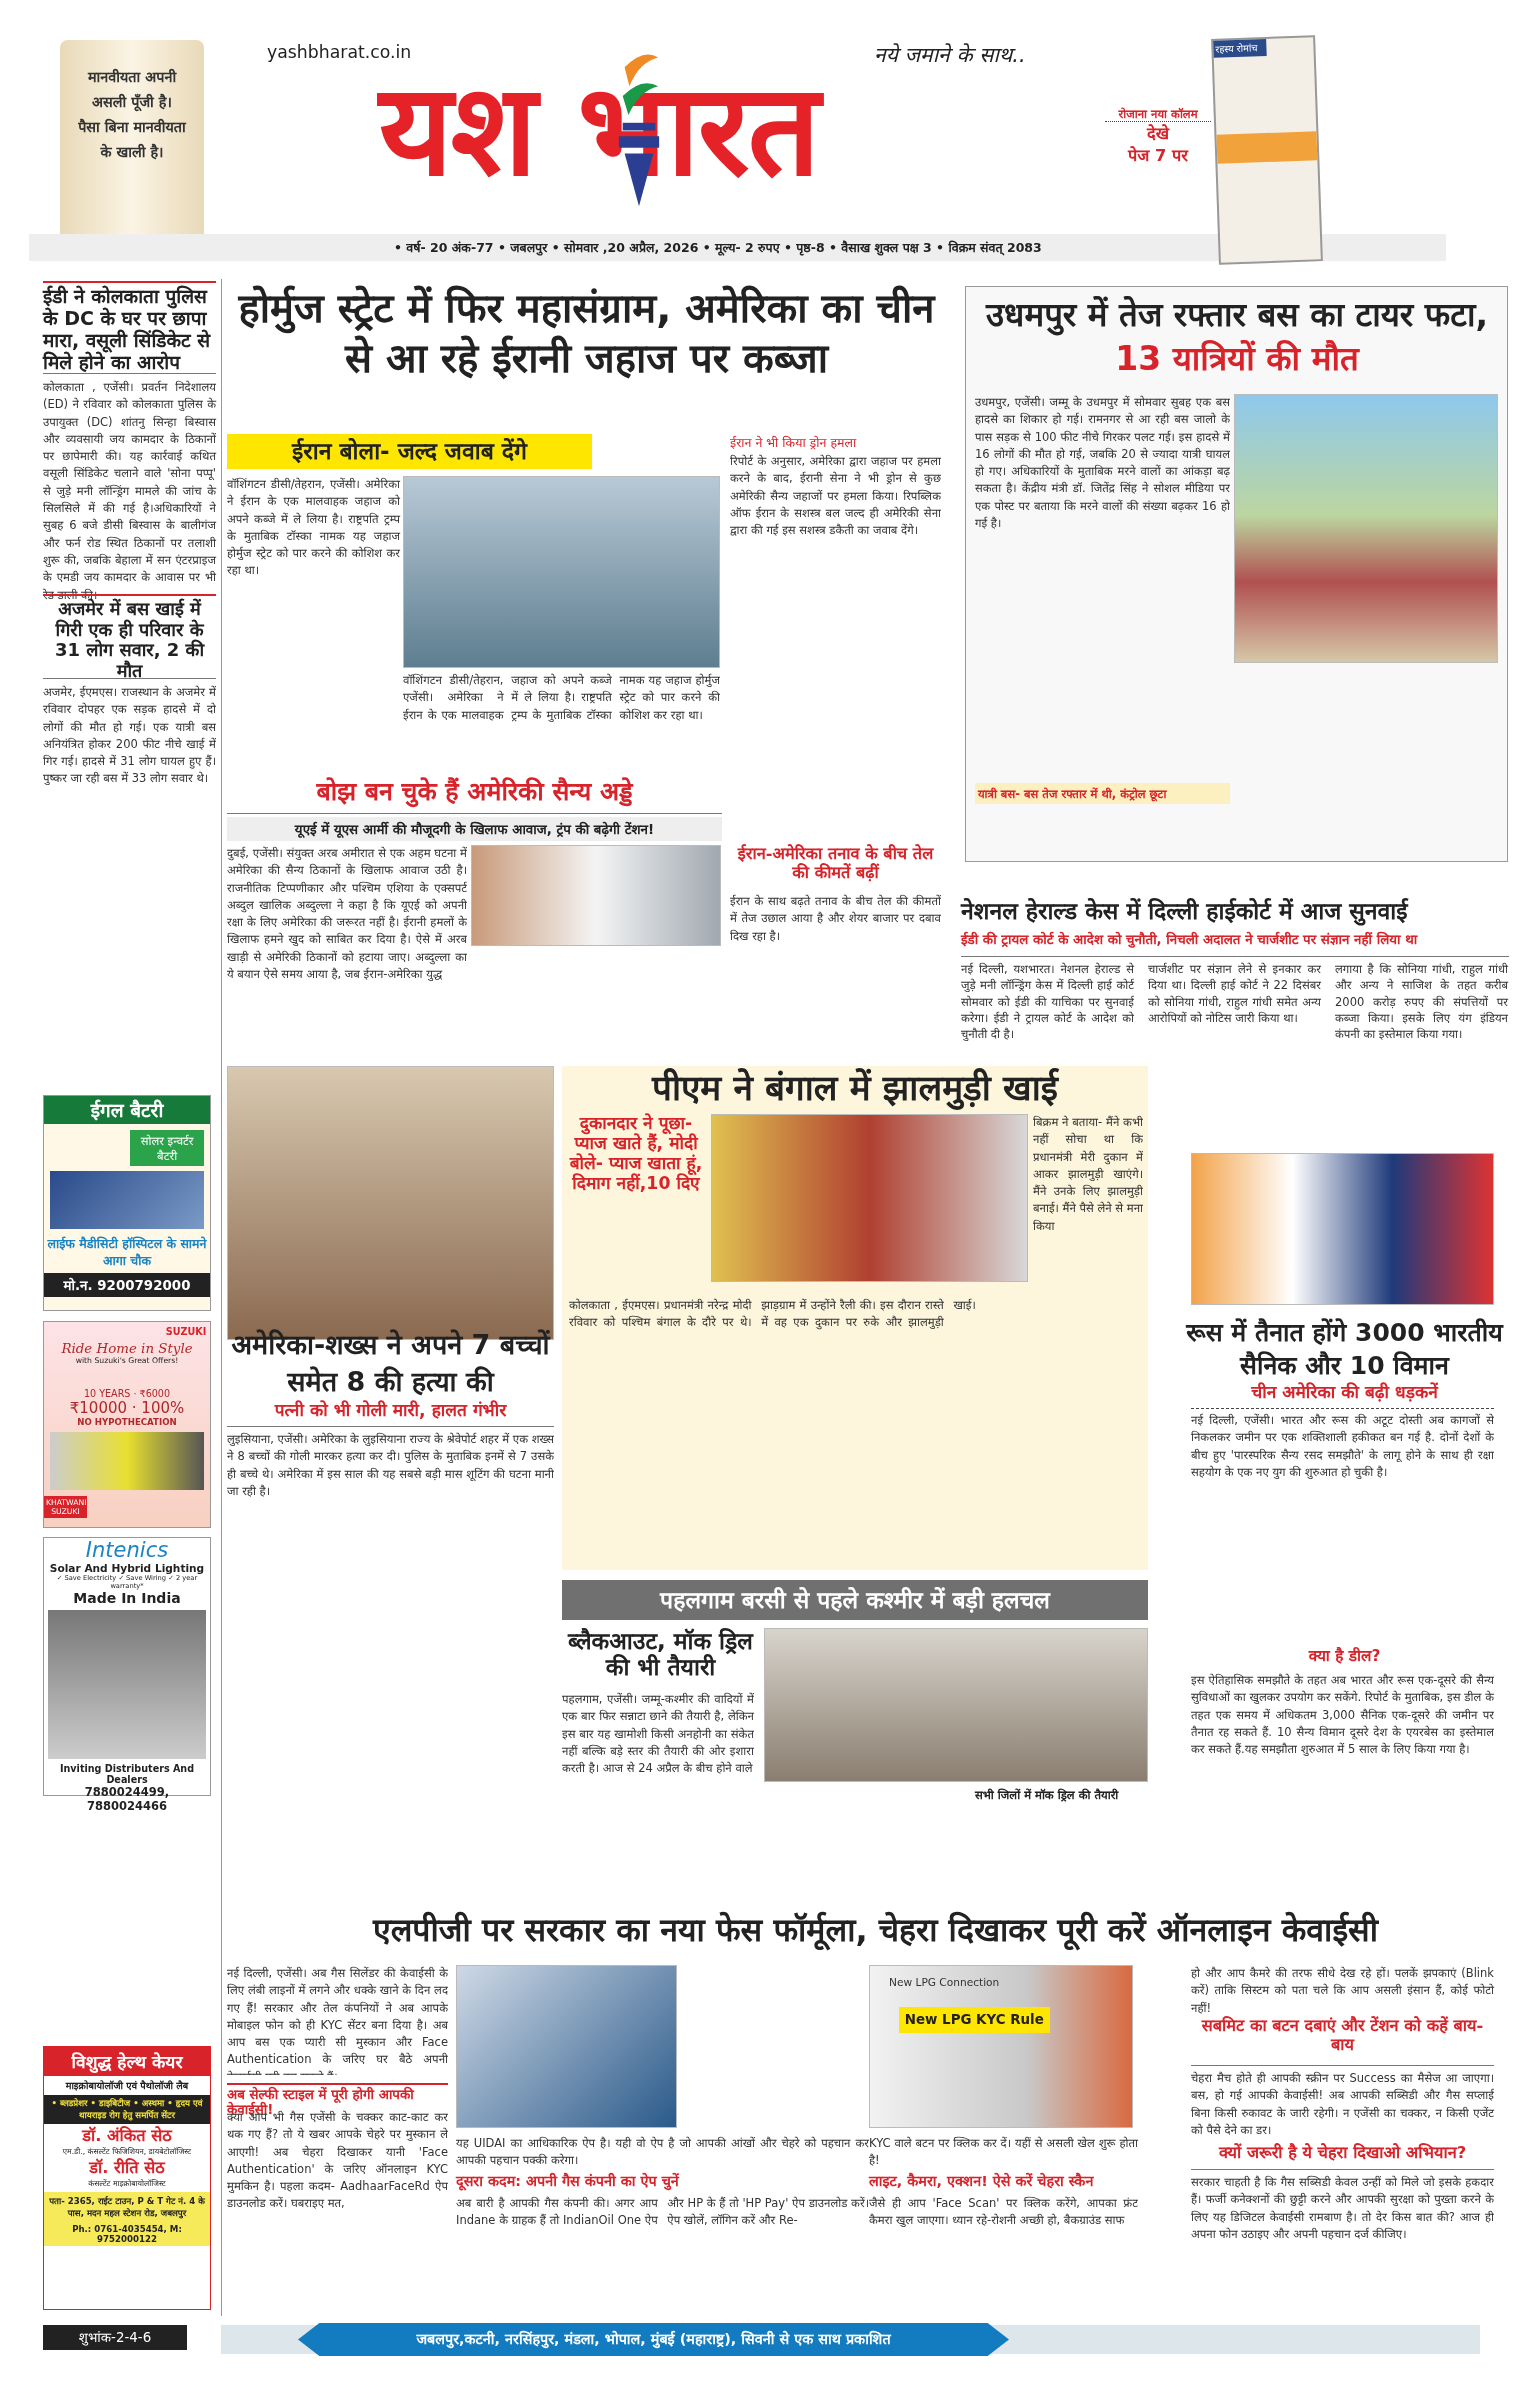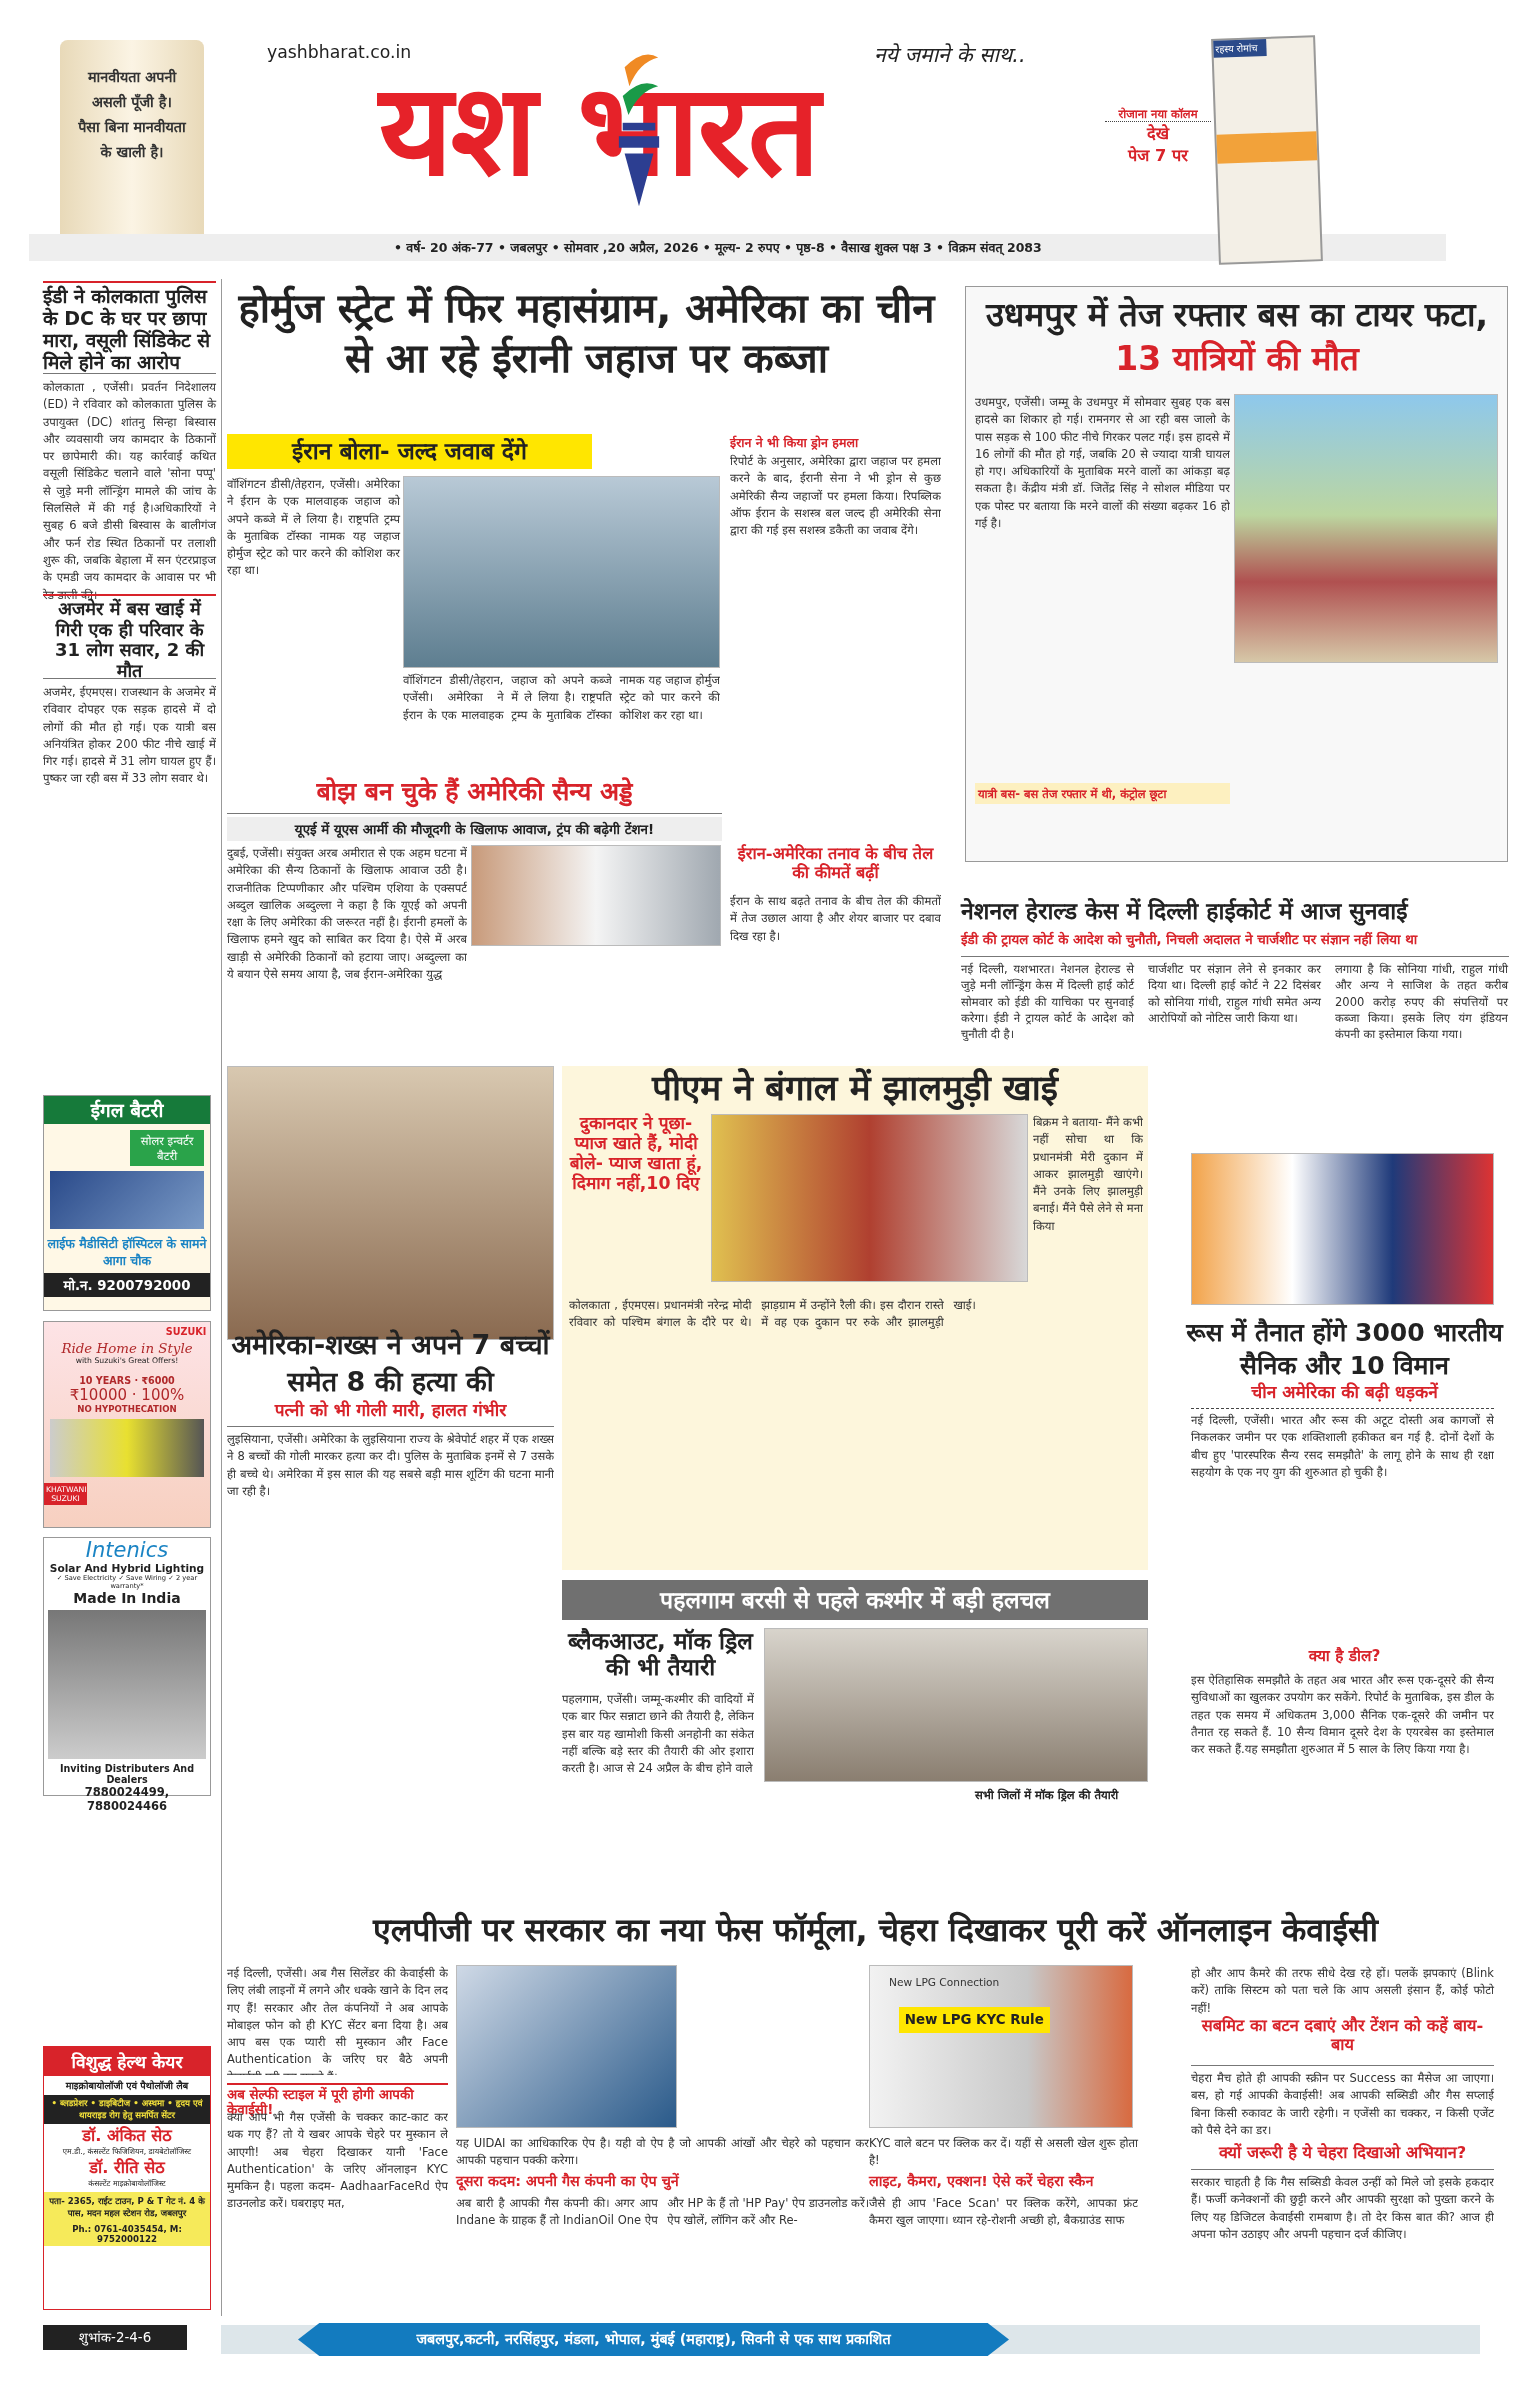--- a/index.html
+++ b/index.html
@@ -70,21 +70,21 @@
   <div style="background:#167a3a;color:#fff;font-size:19px;font-weight:bold;padding:1px">ईगल बैटरी</div>
   <div style="background:#2aa34a;color:#fff;font-size:11.5px;margin:5.8px 5.8px 0 86px;padding:2.9px">सोलर इन्वर्टर बैटरी</div>
   <div style="height:58px;margin:5.8px;background:linear-gradient(135deg,#2a4a8a,#7a9ac6)"></div>
   <div style="color:#1b84c4;font-size:12.5px;font-weight:bold">लाईफ मैडीसिटी हॉस्पिटल के सामने आगा चौक</div>
   <div style="background:#222;color:#fff;font-size:13.4px;font-weight:bold;margin-top:3.8px;padding:2.9px">मो.न. 9200792000</div>
 </div>
 <div class="abs ad" style="left:43px;top:1321px;width:168px;height:207px;background:linear-gradient(#fde3e6,#f7d0c0)">
   <div style="text-align:right;color:#d8232a;font-size:9.6px;font-weight:bold;padding:3.8px">SUZUKI</div>
   <div style="color:#b0282a;font-size:13.4px;font-style:italic;font-family:'DejaVu Serif',serif;margin-top:0">Ride Home in Style</div>
   <div style="font-size:7.7px">with Suzuki's Great Offers!</div>
-  <div style="font-size:9.6px;color:#b0282a;font-weight:bold;margin-top:10px"><span>10 YEARS</span> · <span>₹6000</span></div>
+  <div style="font-size:9.6px;color:#b0282a;font-weight:normal;margin-top:23px"><span>10 YEARS</span> · <span>₹6000</span></div>
   <div style="font-size:15px;color:#b0282a;font-weight:normal"><span>₹10000</span> · <span>100%</span></div>
   <div style="font-size:8.6px;color:#b0282a;font-weight:bold">NO HYPOTHECATION</div>
   <div style="height:58px;margin:5.8px;background:linear-gradient(90deg,#ccc,#e8e030,#555)"></div>
   <div style="background:#d8232a;color:#fff;font-size:7.7px;width:43px;padding:1.9px">KHATWANI SUZUKI</div>
 </div>
 <div class="abs ad" style="left:43px;top:1537px;width:168px;height:259px;background:#fff">
   <div style="color:#1b84c4;font-size:21px;font-style:italic">Intenics</div>
   <div style="font-size:10.6px;font-weight:bold">Solar And Hybrid Lighting</div>
   <div style="font-size:6.7px">✓ Save Electricity ✓ Save Wiring ✓ 2 year warranty*</div>
   <div style="font-size:14px;font-weight:bold">Made In India</div>
@@ -103,21 +103,21 @@
   <div style="background:#f6ea5a;font-size:8.6px;font-weight:bold;padding:2.9px;margin-top:3.8px">पता- 2365, राईट टाउन, P &amp; T गेट नं. 4 के पास, मदन महल स्टेशन रोड, जबलपुर</div>
   <div style="background:#f6ea5a;font-size:8.6px;font-weight:bold;padding:1.9px">Ph.: 0761-4035454, M: 9752000122</div>
 </div>
 <div class="abs vline" style="left:221px;top:279px;height:2037px"></div>
 
 <div class="abs hl" style="left:231px;top:283px;width:711px;font-size:40px;text-align:center;line-height:50px">होर्मुज स्ट्रेट में फिर महासंग्राम, अमेरिका का चीन से आ रहे ईरानी जहाज पर कब्जा</div>
 <div class="abs" style="left:227px;top:434px;width:365px;height:35px;background:#ffe600;font-size:23px;font-weight:bold;text-align:center;line-height:35px">ईरान बोला- जल्द जवाब देंगे</div>
 <p class="abs" style="left:227px;top:476px;width:173px;font-size:11.5px;line-height:17.3px">वॉशिंगटन डीसी/तेहरान, एजेंसी। अमेरिका ने ईरान के एक मालवाहक जहाज को अपने कब्जे में ले लिया है। राष्ट्रपति ट्रम्प के मुताबिक टॉस्का नामक यह जहाज होर्मुज स्ट्रेट को पार करने की कोशिश कर रहा था।</p>
 <div class="abs img" style="left:403px;top:476px;width:317px;height:192px;background:linear-gradient(#b8c9d6,#5e7e90)"></div>
 <p class="abs" style="left:403px;top:672px;width:317px;font-size:11.5px;line-height:17.3px;height:96px;overflow:hidden;column-count:3;column-gap:7.7px">वॉशिंगटन डीसी/तेहरान, एजेंसी। अमेरिका ने ईरान के एक मालवाहक जहाज को अपने कब्जे में ले लिया है। राष्ट्रपति ट्रम्प के मुताबिक टॉस्का नामक यह जहाज होर्मुज स्ट्रेट को पार करने की कोशिश कर रहा था।</p>
-<div class="abs" style="left:730px;top:434px;width:211px;font-size:12.5px;font-weight:bold;color:#d8232a">ईरान ने भी किया ड्रोन हमला</div>
+<div class="abs" style="left:730px;top:434px;width:211px;font-size:12.5px;font-weight:normal;color:#d8232a">ईरान ने भी किया ड्रोन हमला</div>
 <p class="abs" style="left:730px;top:453px;width:211px;font-size:11.5px;line-height:17.3px;height:384px;overflow:hidden">रिपोर्ट के अनुसार, अमेरिका द्वारा जहाज पर हमला करने के बाद, ईरानी सेना ने भी ड्रोन से कुछ अमेरिकी सैन्य जहाजों पर हमला किया। रिपब्लिक ऑफ ईरान के सशस्त्र बल जल्द ही अमेरिकी सेना द्वारा की गई इस सशस्त्र डकैती का जवाब देंगे।</p>
 
 <div class="abs hl red" style="left:227px;top:778px;width:495px;font-size:25px;text-align:center">बोझ बन चुके हैं अमेरिकी सैन्य अड्डे</div>
 <div class="abs grule" style="left:227px;top:813px;width:495px"></div>
 <div class="abs" style="left:227px;top:817px;width:495px;background:#eee;font-size:13.4px;font-weight:bold;text-align:center;padding:2.9px">यूएई में यूएस आर्मी की मौजूदगी के खिलाफ आवाज, ट्रंप की बढ़ेगी टेंशन!</div>
 <p class="abs" style="left:227px;top:845px;width:240px;font-size:11.5px;line-height:17.3px;height:192px;overflow:hidden">दुबई, एजेंसी। संयुक्त अरब अमीरात से एक अहम घटना में अमेरिका की सैन्य ठिकानों के खिलाफ आवाज उठी है। राजनीतिक टिप्पणीकार और पश्चिम एशिया के एक्सपर्ट अब्दुल खालिक अब्दुल्ला ने कहा है कि यूएई को अपनी रक्षा के लिए अमेरिका की जरूरत नहीं है। ईरानी हमलों के खिलाफ हमने खुद को साबित कर दिया है। ऐसे में अरब खाड़ी से अमेरिकी ठिकानों को हटाया जाए। अब्दुल्ला का ये बयान ऐसे समय आया है, जब ईरान-अमेरिका युद्ध</p>
 <div class="abs img" style="left:471px;top:845px;width:250px;height:101px;background:linear-gradient(90deg,#c89a7a,#f4f4f4,#a0a8b0)"></div>
 <div class="abs hl red" style="left:730px;top:845px;width:211px;font-size:16.3px;text-align:center">ईरान-अमेरिका तनाव के बीच तेल की कीमतें बढ़ीं</div>
 <p class="abs" style="left:730px;top:893px;width:211px;font-size:11.5px;line-height:17.3px;height:144px;overflow:hidden">ईरान के साथ बढ़ते तनाव के बीच तेल की कीमतों में तेज उछाल आया है और शेयर बाजार पर दबाव दिख रहा है।</p>
 

